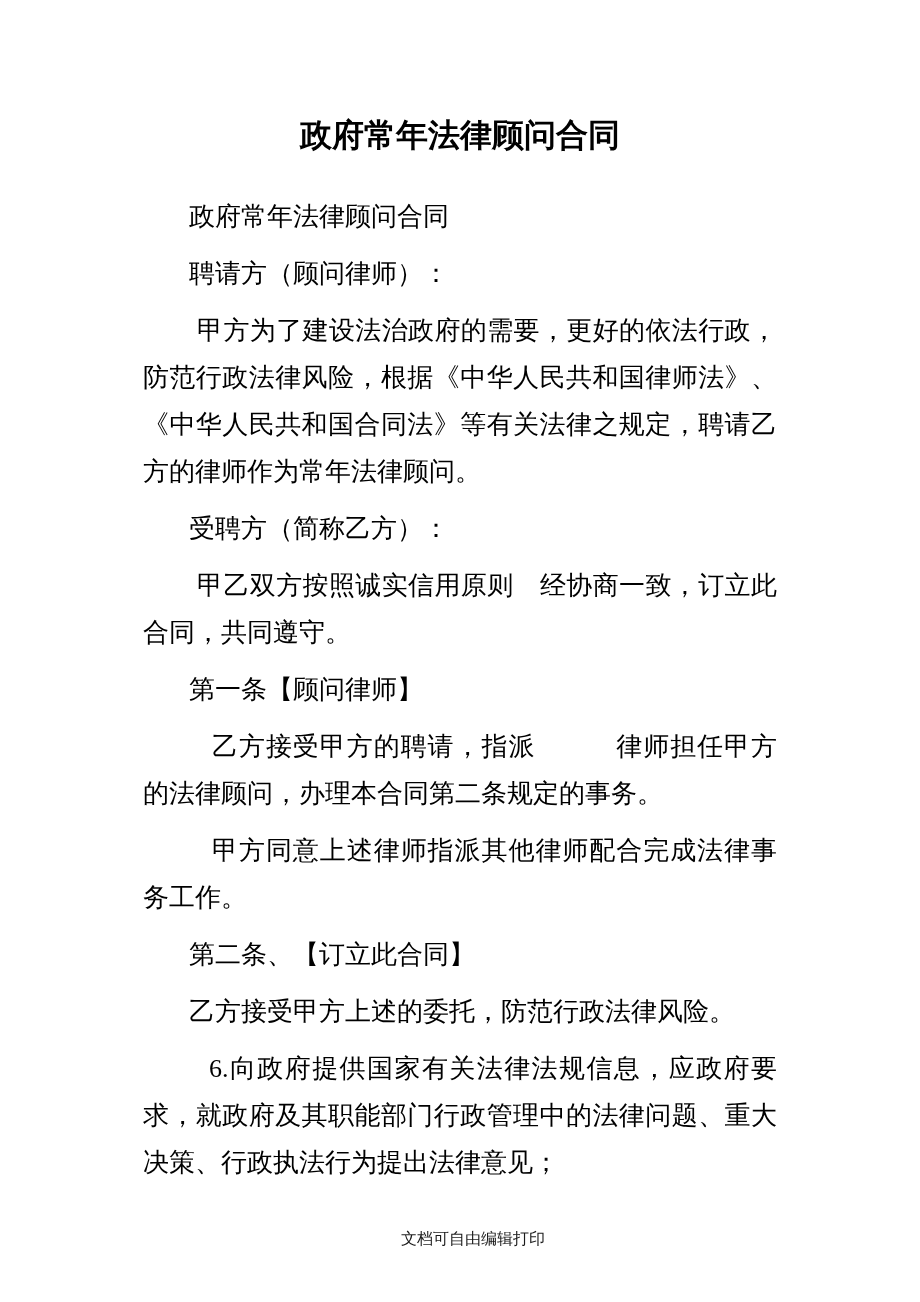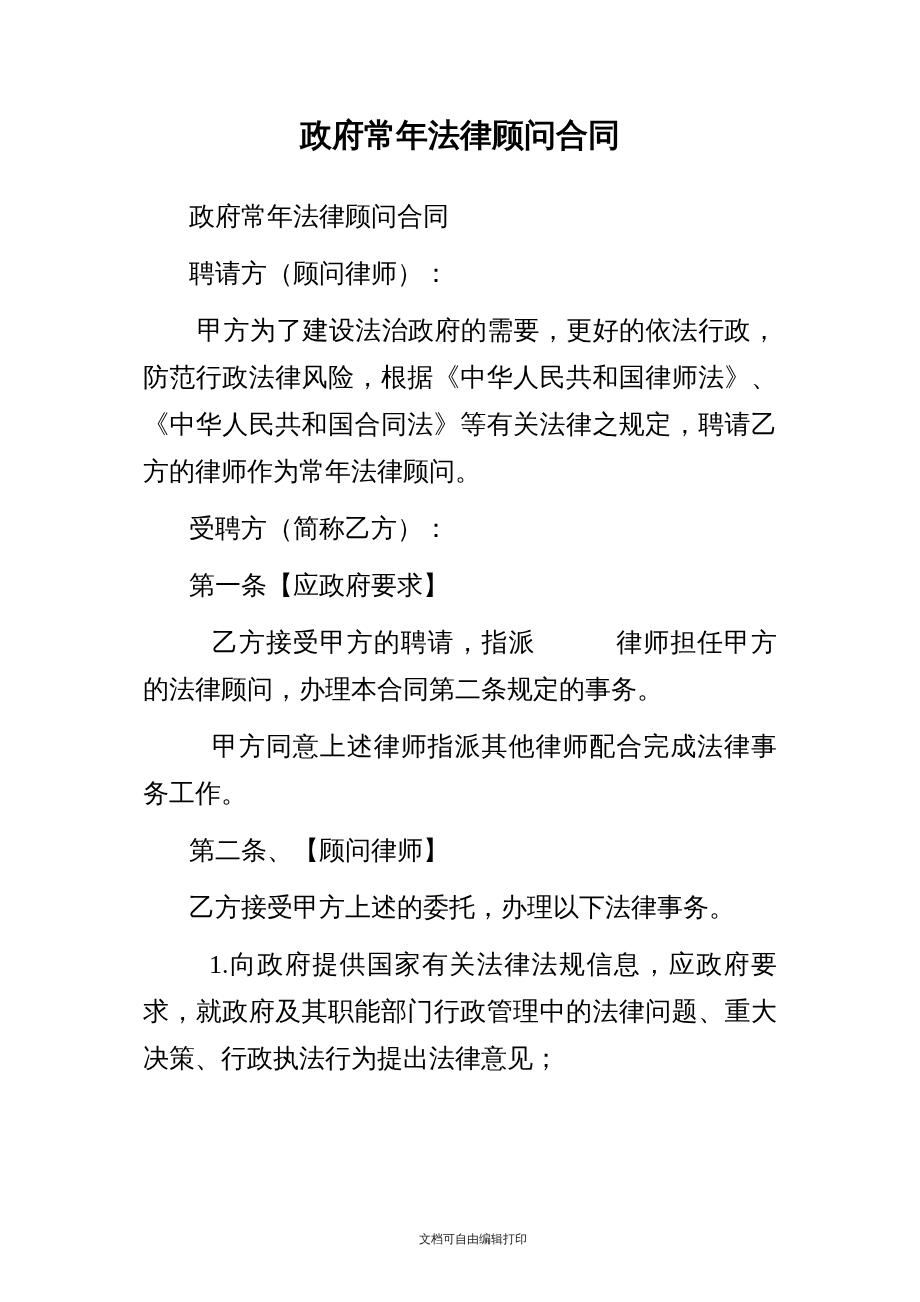--- a/index.html
+++ b/index.html
@@ -44,21 +44,21 @@
   .ind-54 { text-indent: 54px; }
   .ind-66 { text-indent: 66px; }
   .ind-69 { text-indent: 69px; }
   .footer-note {
     position: absolute;
     left: 0;
     right: 0;
     top: 1220px;
     text-align: center;
     font-family: "Liberation Sans", "DejaVu Sans", sans-serif;
-    font-size: 12px;
+    font-size: 16px;
     line-height: 22px;
     color: #1a1a1a;
     padding-left: 26px; 
   }
 </style>
 </head>
 <body>
 
 <div class="page">
 
@@ -67,30 +67,31 @@
   <div class="doc-body">
 
     <p class="para ind-46">政府常年法律顾问合同</p>
 
     <p class="para ind-46">聘请方（顾问律师）：</p>
 
     <p class="para ind-54">甲方为了建设法治政府的需要，更好的依法行政，防范行政法律风险，根据《中华人民共和国律师法》、《中华人民共和国合同法》等有关法律之规定，聘请乙方的律师作为常年法律顾问。</p>
 
     <p class="para ind-46">受聘方（简称乙方）：</p>
 
+    <p class="para ind-54">甲乙双方按照诚实信用原则　经协商一致，订立此合同，共同遵守。</p>
 
-    <p class="para ind-46">第一条【应政府要求】</p>
+    <p class="para ind-46">第一条【顾问律师】</p>
 
     <p class="para ind-69">乙方接受甲方的聘请，指派　　　律师担任甲方的法律顾问，办理本合同第二条规定的事务。</p>
 
     <p class="para ind-69">甲方同意上述律师指派其他律师配合完成法律事务工作。</p>
 
-    <p class="para ind-46">第二条、【顾问律师】</p>
+    <p class="para ind-46">第二条、【订立此合同】</p>
 
-    <p class="para ind-46">乙方接受甲方上述的委托，办理以下法律事务。</p>
+    <p class="para ind-46">乙方接受甲方上述的委托，防范行政法律风险。</p>
 
-    <p class="para ind-66">1.向政府提供国家有关法律法规信息，应政府要求，就政府及其职能部门行政管理中的法律问题、重大决策、行政执法行为提出法律意见；</p>
+    <p class="para ind-66">6.向政府提供国家有关法律法规信息，应政府要求，就政府及其职能部门行政管理中的法律问题、重大决策、行政执法行为提出法律意见；</p>
 
   </div>
 
   <div class="footer-note">文档可自由编辑打印</div>
 
 </div>
 
 </body></html>

